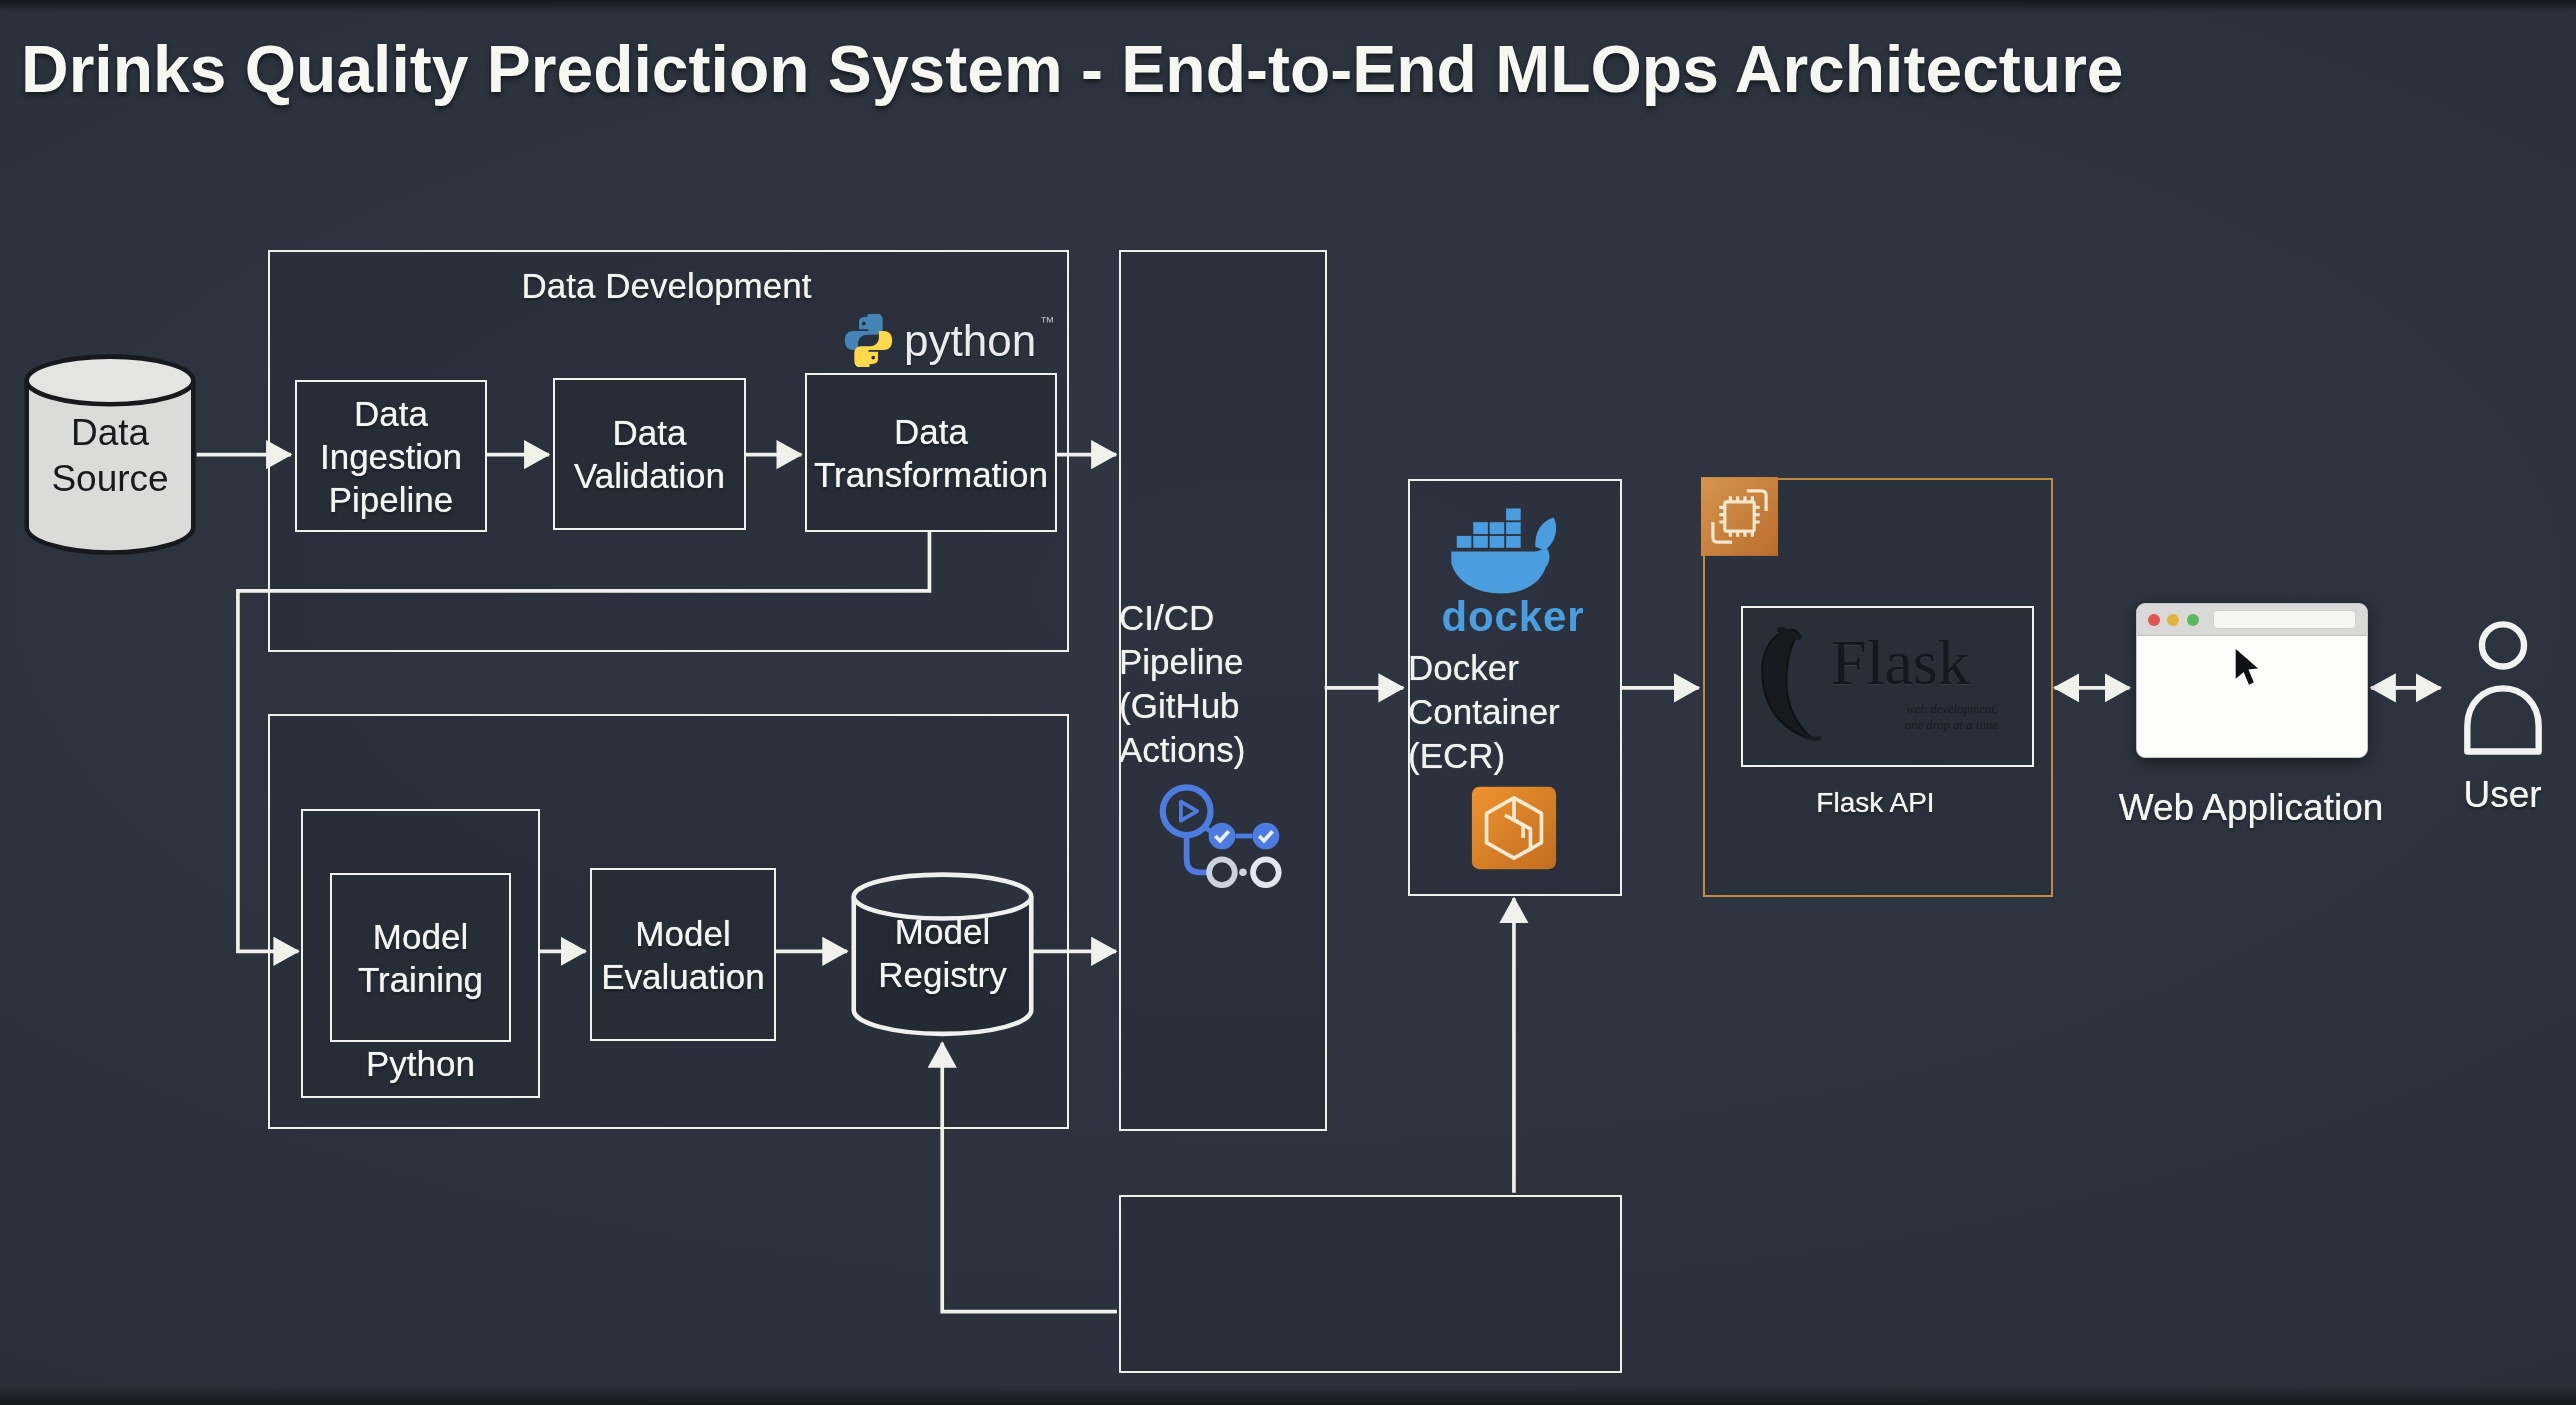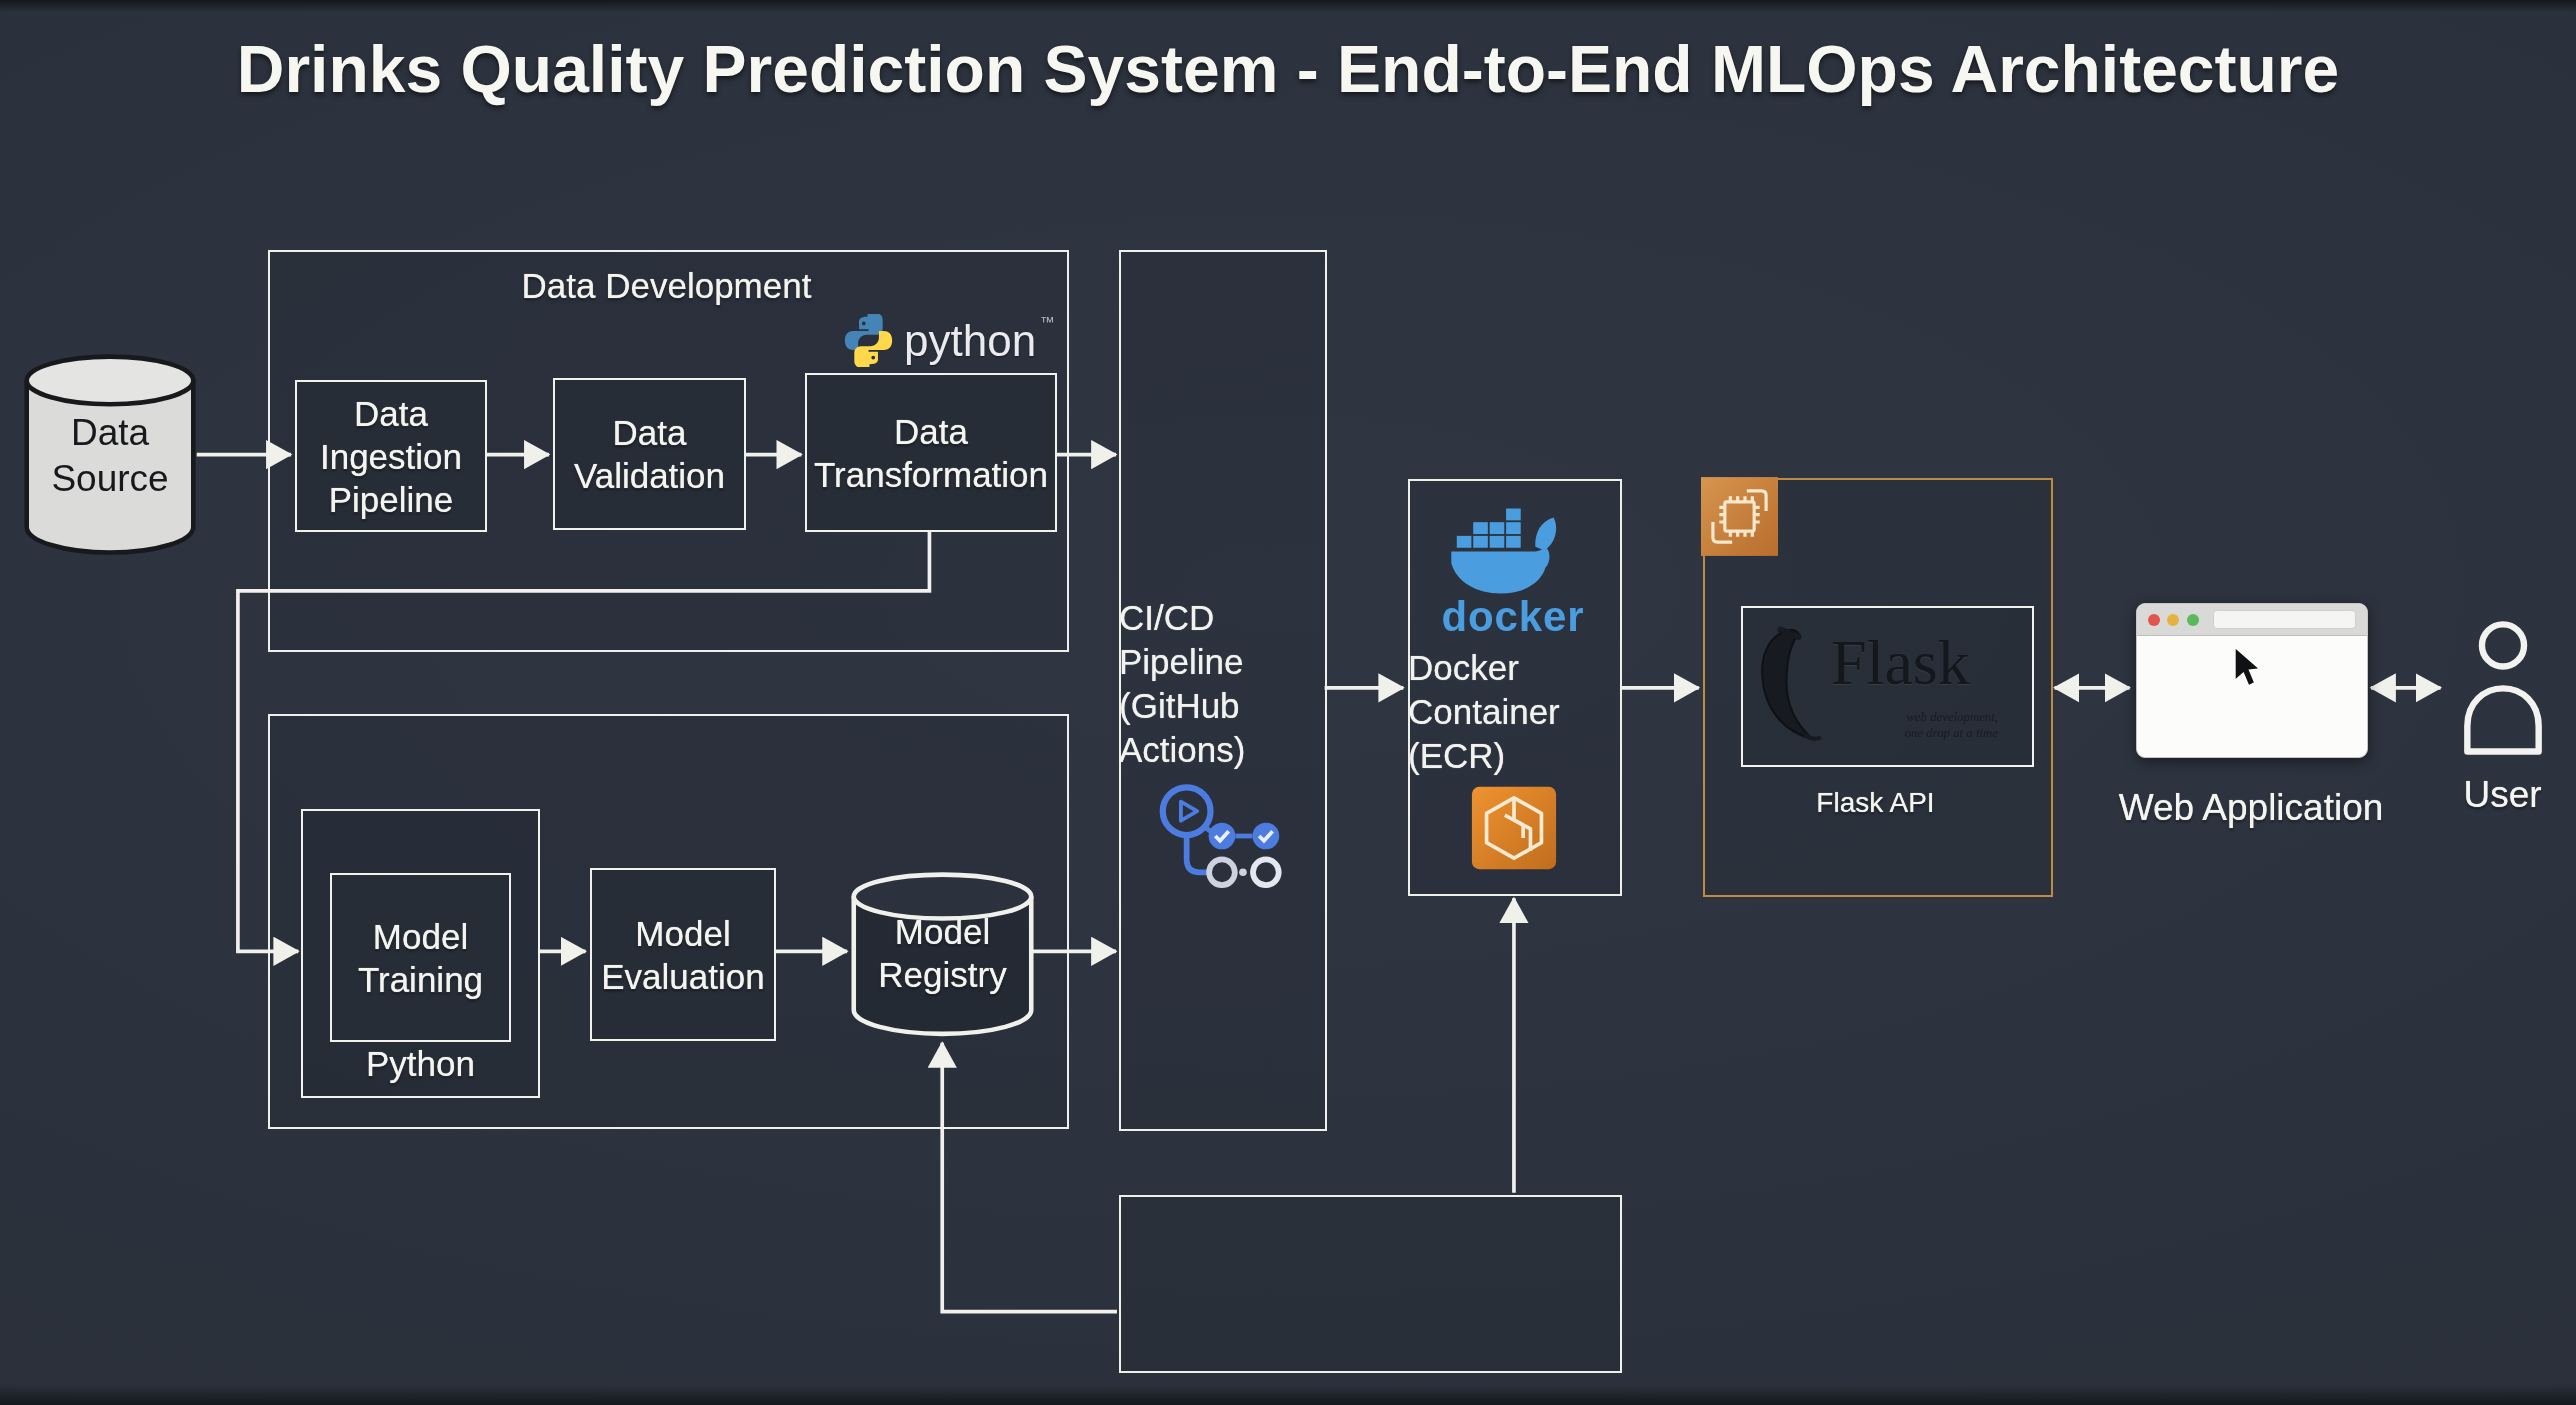--- a/index.html
+++ b/index.html
@@ -5,22 +5,22 @@
   html,body{margin:0;padding:0;background:#232831;overflow:hidden;}
   .canvas{position:relative;width:2576px;height:1405px;
     background:radial-gradient(120% 95% at 50% 42%, #2f3642 0%, #2c323d 55%, #272c35 100%);
     font-family:"Liberation Sans", sans-serif;color:#f2f3ee;}
   .canvas::before{content:"";position:absolute;left:0;right:0;top:0;height:12.8px;
     background:linear-gradient(#14171d,rgba(20,23,29,0));z-index:9;}
   .canvas::after{content:"";position:absolute;left:0;right:0;bottom:0;height:20px;
     background:linear-gradient(rgba(20,23,29,0),#14171d);z-index:9;}
   .abs{position:absolute;}
   .ml{white-space:pre-line;}
-  .page-title{left:0;right:0;top:31px;text-align:center;font-size:66px;font-weight:700;
-    color:#f7f7f2;letter-spacing:0;text-shadow:0 2.7px 5.5px rgba(0,0,0,.55);}
+  .page-title{left:0;right:0;top:31px;text-align:left;font-size:66px;font-weight:700;
+    color:#f7f7f2;letter-spacing:0;text-shadow:0 2.7px 5.5px rgba(0,0,0,.55);padding-left:21px;}
   .section-box{border:2.7px solid #eef0ea;background:rgba(0,0,0,0.06);z-index:1;}
   .orange-box{border:2.7px solid #bf8a42;background:rgba(0,0,0,0.05);z-index:1;}
   .node-box{border:2.7px solid #f1f2ec;background:#272d37;z-index:3;display:flex;
     align-items:center;justify-content:center;text-align:center;}
   .node-label{font-size:35px;line-height:43px;color:#f4f5f0;
     text-shadow:0 0 0.9px rgba(244,245,240,.85),0 1.8px 2.7px rgba(0,0,0,.5);}
   .section-title{left:0;right:0;text-align:center;font-size:35px;color:#f3f4ee;z-index:3;
     text-shadow:0 0 0.9px rgba(244,245,240,.8),0 1.8px 2.7px rgba(0,0,0,.5);}
   .conn-layer{left:0;top:0;z-index:2;}
   .cicd-label{left:0;right:0;font-size:35px;line-height:44px;z-index:3;
@@ -211,21 +211,21 @@
     </g>
   </svg>
 
   <div class="abs flask-box" style="left:1741px;top:606px;width:269px;height:157px;">
     <svg class="abs" style="left:11px;top:16.5px;" width="71" height="123" viewBox="0 0 70 120">
       <path d="M30 6 C18 10 8 24 8 44 C8 78 26 104 58 112 C40 96 32 78 32 56 C32 36 36 18 44 8 C40 3 34 4 30 6 Z" fill="#171a20" stroke="#0f1115" stroke-width="2"></path>
       <path d="M26 4 L44 11" stroke="#171a20" stroke-width="6" stroke-linecap="round"></path>
       <path d="M50 108 C56 112 62 112 66 110" stroke="#171a20" stroke-width="4" fill="none"></path>
     </svg>
     <div class="abs flask-word" style="left:88px;top:18.3px;">Flask</div>
-    <div class="abs flask-tagline" style="left:101px;top:102px;width:154px;">
+    <div class="abs flask-tagline" style="left:101px;top:94px;width:154px;">
       <span>web development,</span><br>
       <span>one drop at a time</span>
     </div>
   </div>
   <div class="abs white-label" style="left:1741px;top:787px;width:269px;font-size:28px;">Flask API</div>
 
   <div class="abs browser" style="left:2136px;top:603px;width:230px;height:153px;">
     <div class="browser-bar">
       <span class="dot dot-red"></span>
       <span class="dot dot-yellow"></span>

